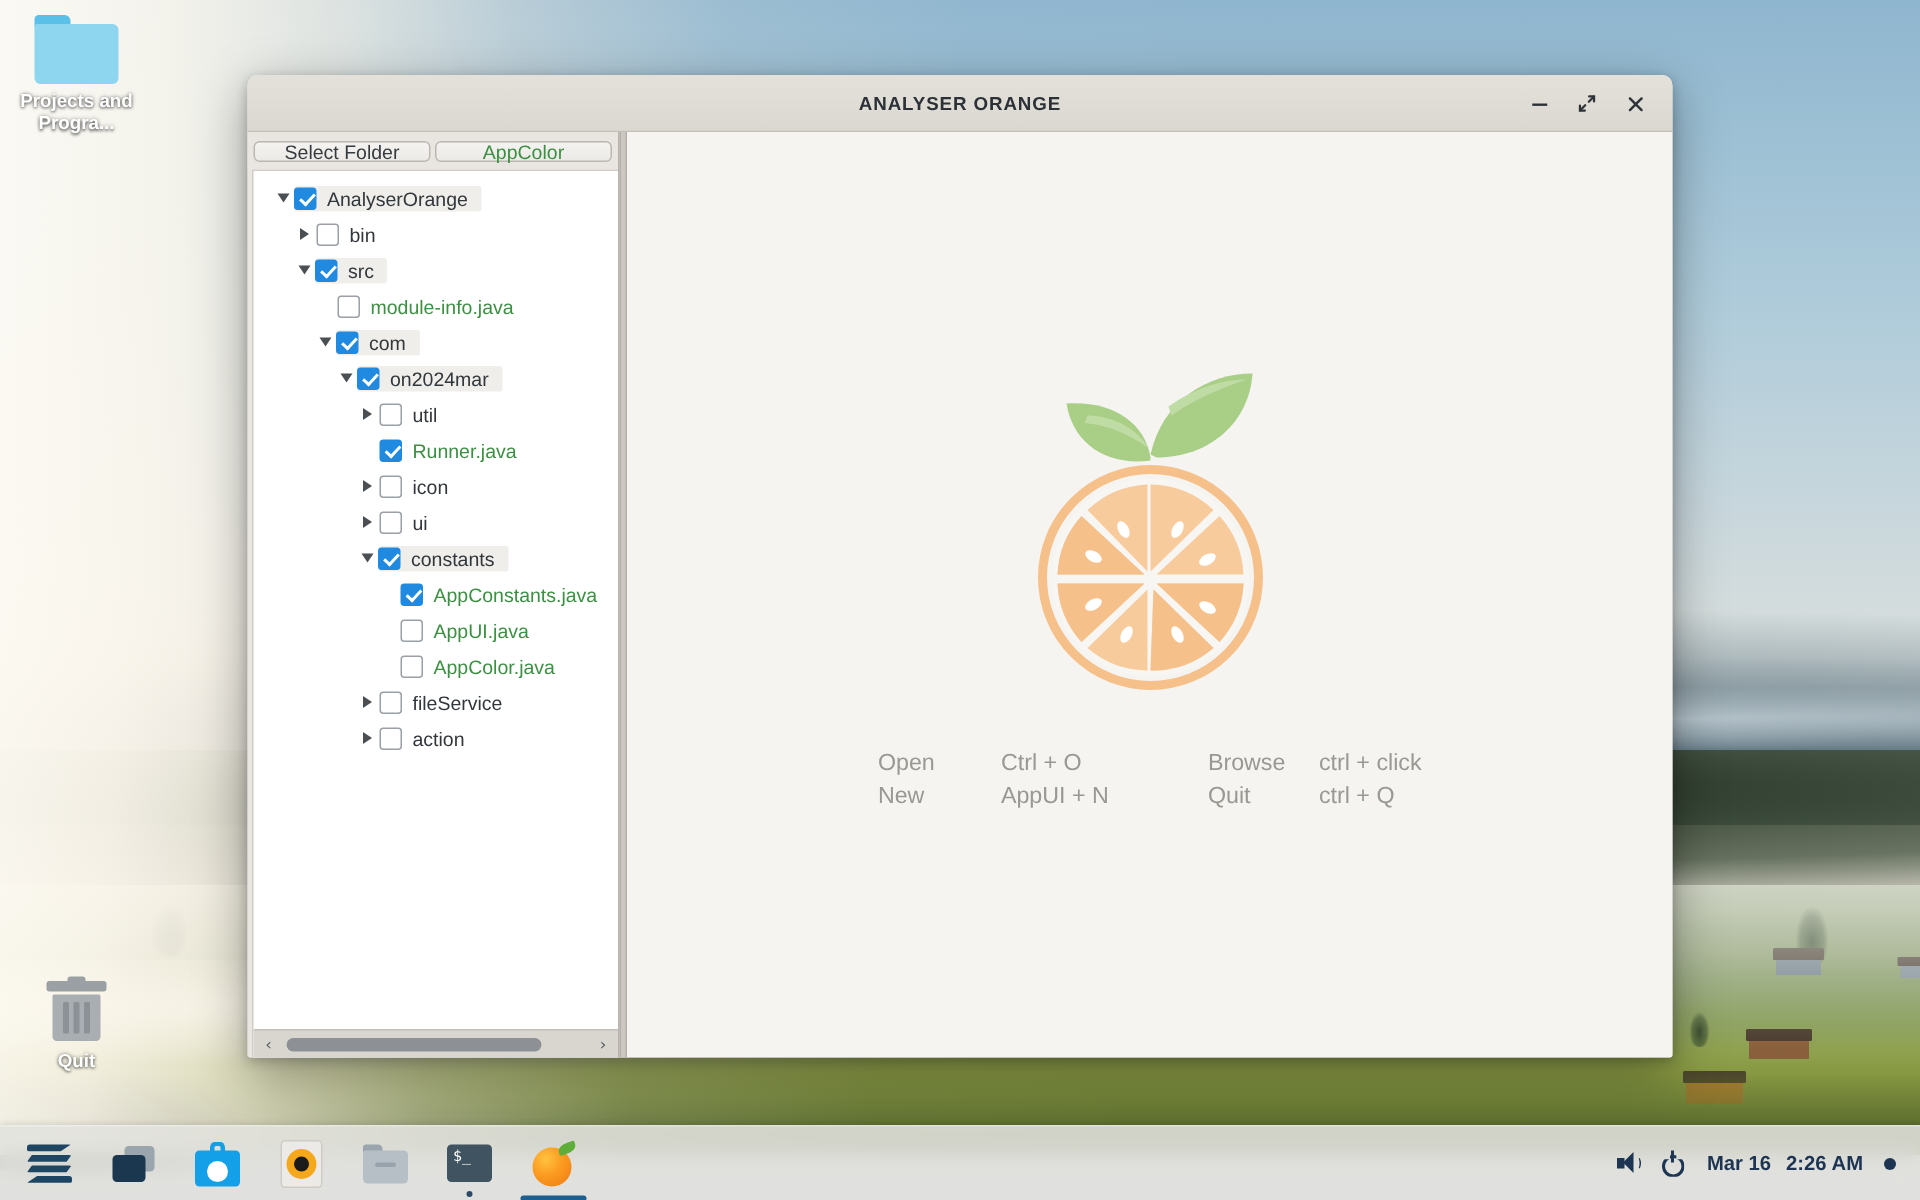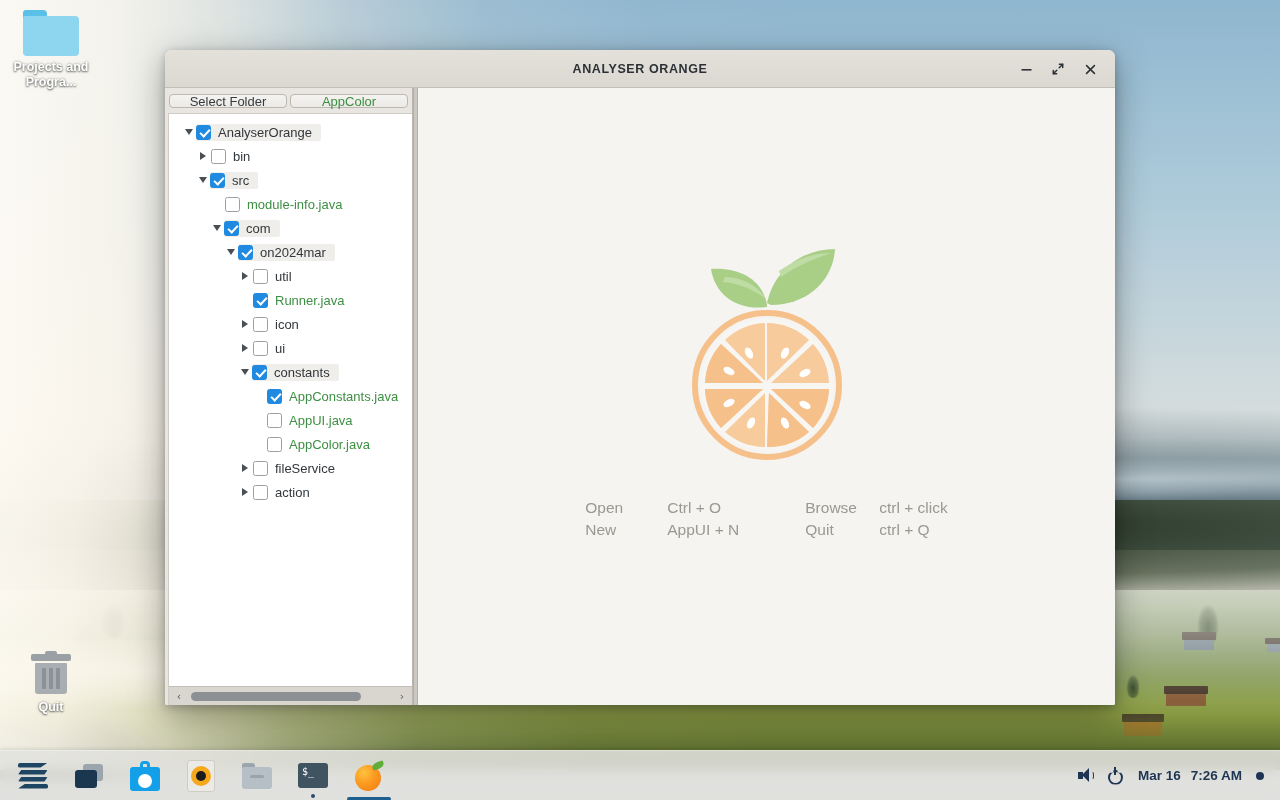--- a/index.html
+++ b/index.html
@@ -864,19 +864,19 @@
         </div>
         <div>
           <div class="pwr-ic">
             <div class="ring"></div>
               <div class="stem"></div>
           </div>
         </div>
       </div>
       <div class="tb-clock">
         <span>Mar 16</span>
-        <span>7:26 AM</span>
+        <span>2:26 AM</span>
       </div>
       <div class="notif-dot"></div>
     </div>
   </div>
 
 </div>
 
 </body></html>

